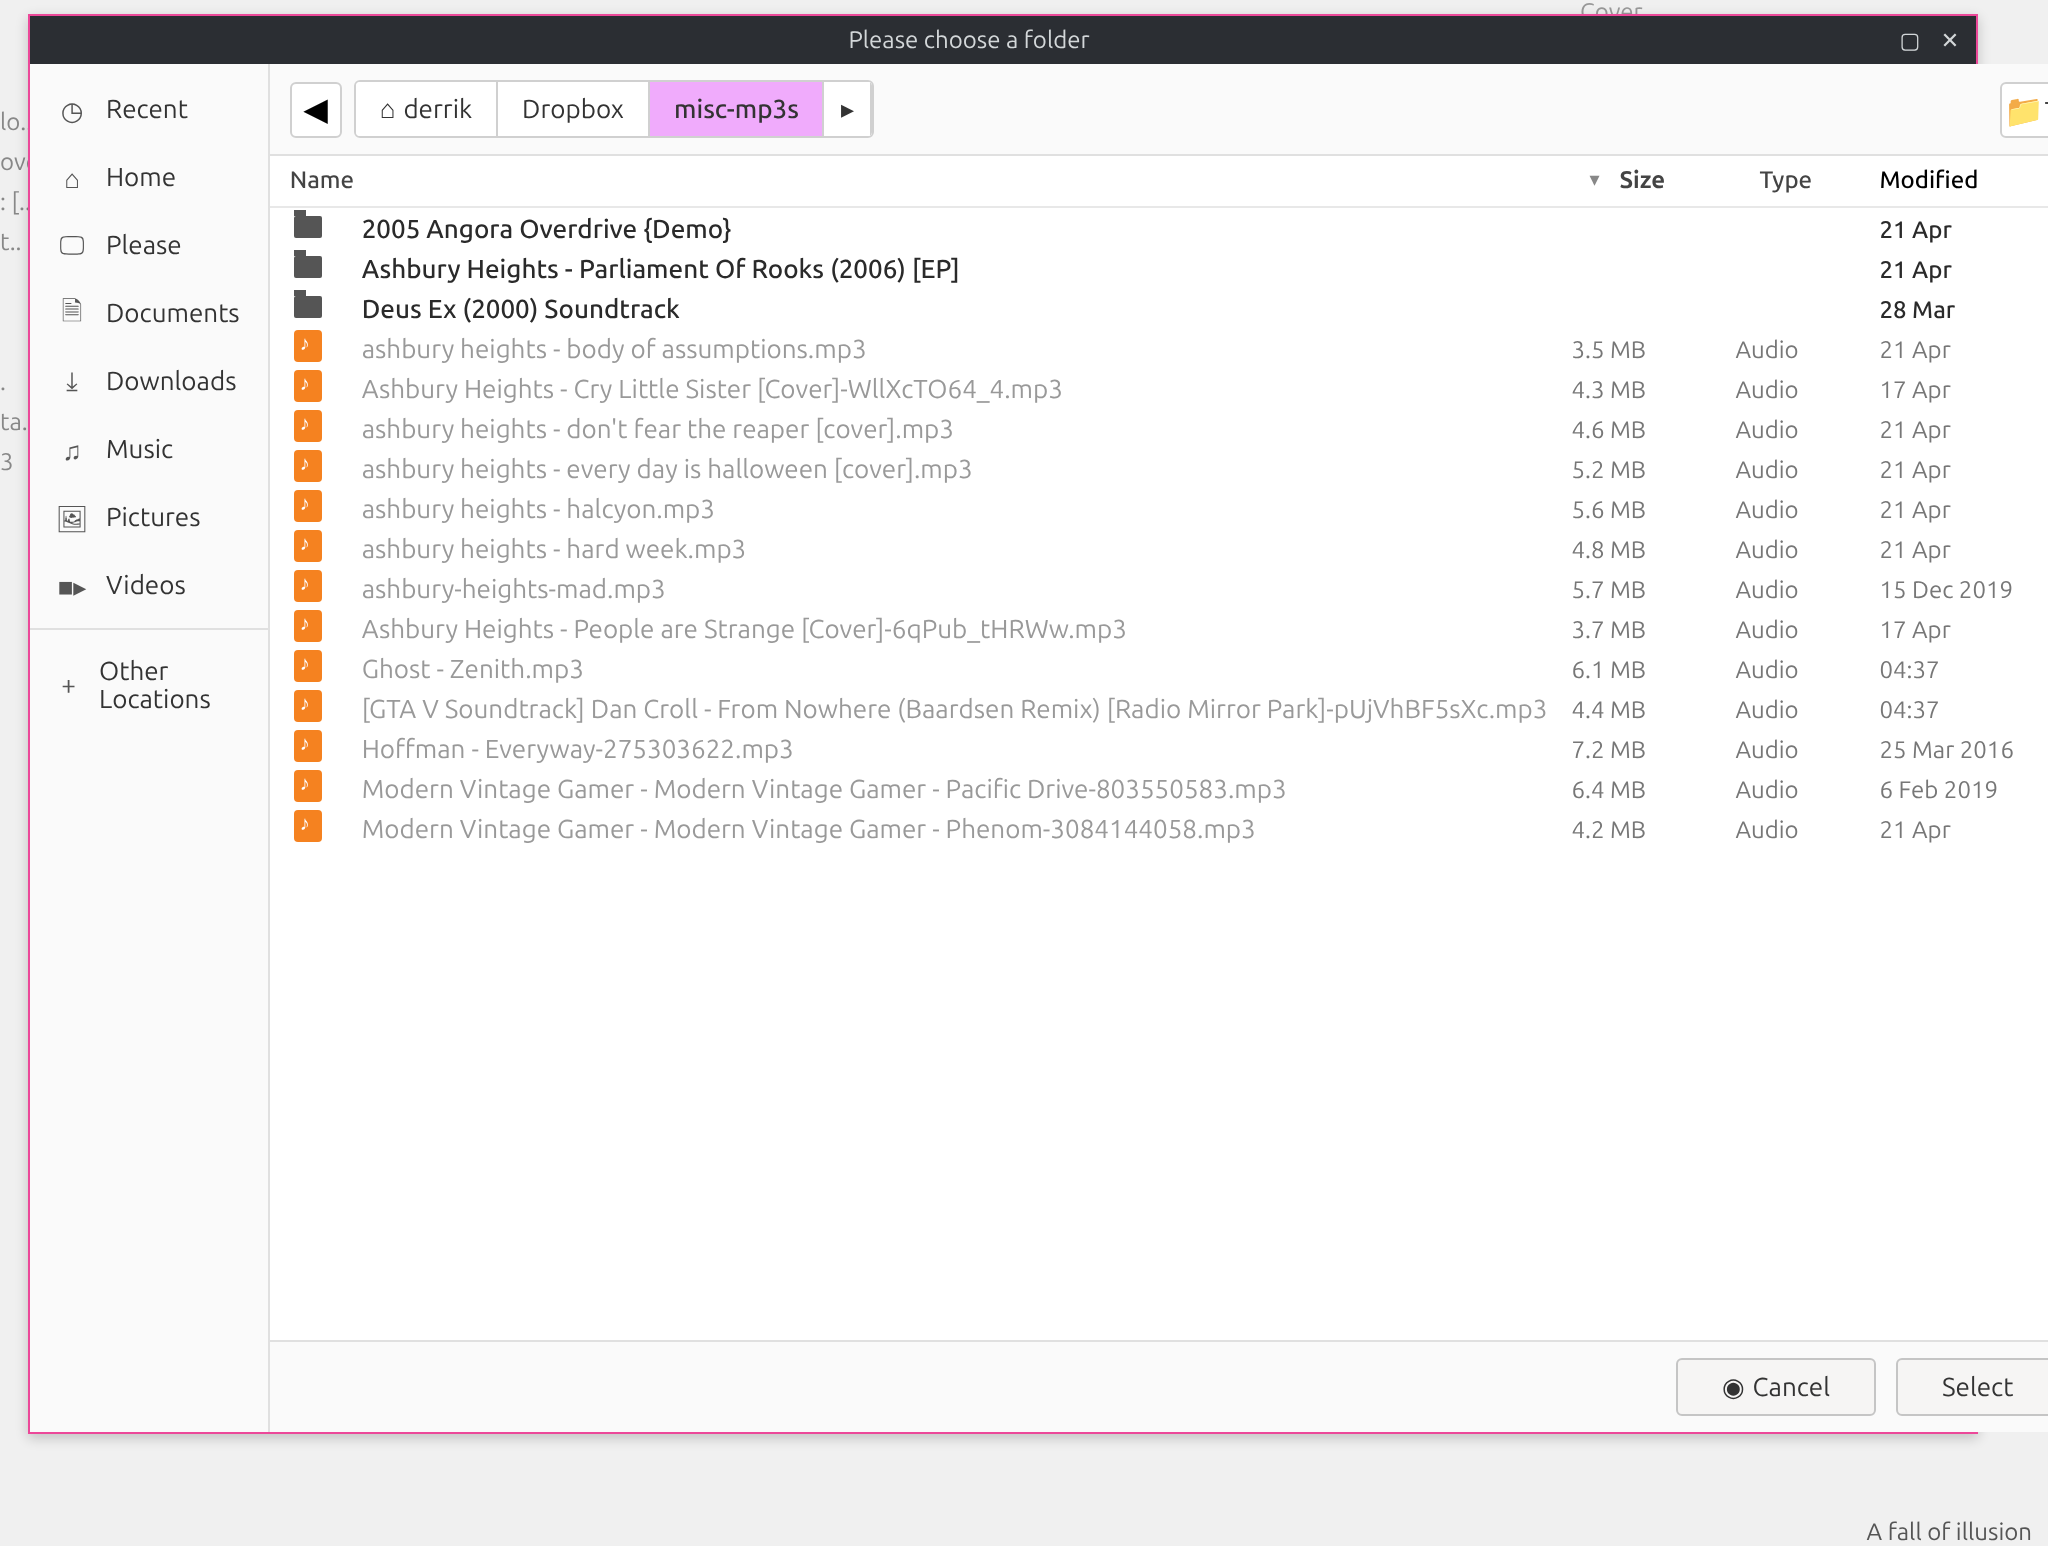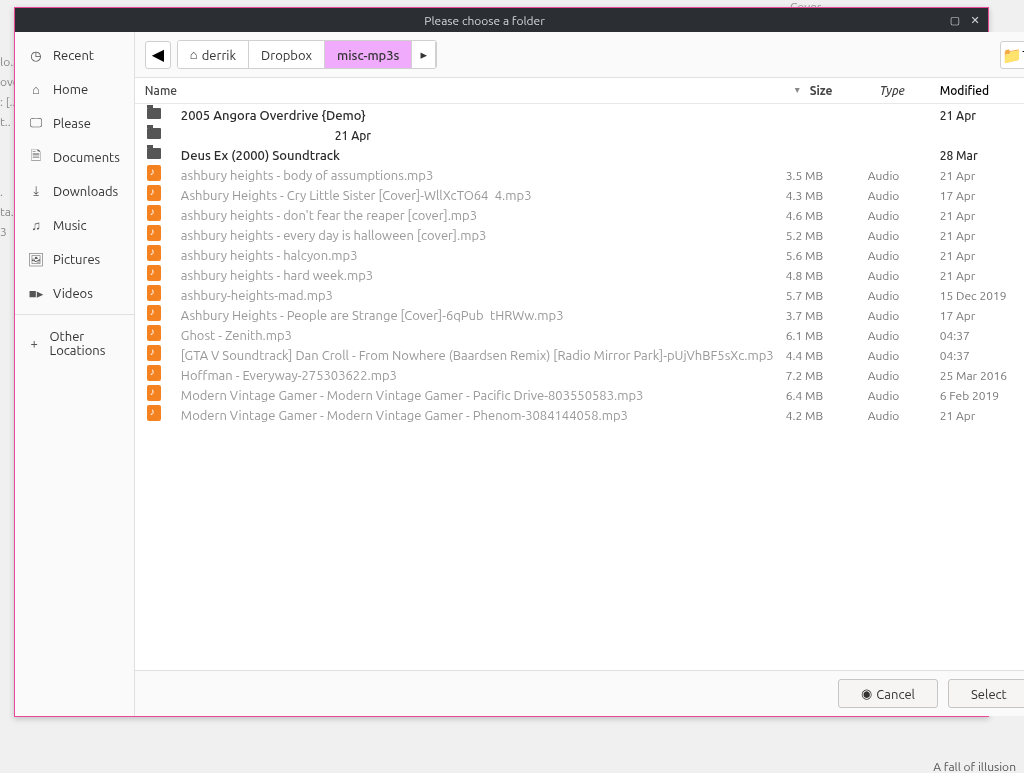--- a/index.html
+++ b/index.html
@@ -36,21 +36,21 @@
 .crumbs { display: flex; border: 1px solid #d0d0d0; border-radius: 3px; overflow: hidden; }
 .crumb { padding: 6px 12px; font-size: 13px; background: #fff; color: #333; border-right: 1px solid #d0d0d0; display: flex; align-items: center; gap: 4px; cursor: pointer; }
 .crumb.active { background: #f0abfc; font-weight: 500; }
 .crumb.arrow { padding: 6px 8px; }
 .path-spacer { flex: 1; }
 .new-folder { width: 30px; height: 28px; border: 1px solid #d0d0d0; background: #fff; border-radius: 3px; display: flex; align-items: center; justify-content: center; cursor: pointer; }
 
 .header-row { display: flex; padding: 6px 10px; font-size: 12px; color: #666; border-bottom: 1px solid #e8e8e8; }
 .col-name { flex: 1; display: flex; gap: 4px; font-weight: 500; color: #444; }
 .col-size { width: 70px; text-align: left; font-weight: 700; color: #444; }
-.col-type { width: 60px; text-align: left; font-weight: 500; color: #444; font-style: italic; }
+.col-type { width: 60px; text-align: left; font-weight: 500; color: #444; }
 .col-mod  { width: 90px; text-align: left; font-weight: 500; color: #000000; }
 .sort-arrow { font-size: 10px; color: #888; margin-left: auto; padding-right: 10px; }
 
 .file-list { flex: 1; overflow: auto; }
 .row { display: flex; align-items: flex-end; padding: 2px 10px; font-size: 13px; height: 20px; cursor: default; gap: 12px; }
 .row .icon { width: 18px; height: 18px; display: inline-flex; align-items: center; justify-content: center; margin-right: 6px; }
 .row .name { flex: 1; white-space: nowrap; overflow: hidden; text-overflow: ellipsis; color: #333; }
 .row .size { width: 70px; color: #777; font-size: 12px; }
 .row .type { width: 60px; color: #777; font-size: 12px; }
 .row .mod  { width: 90px; color: #777; font-size: 12px; }
@@ -176,20 +176,21 @@
             </span>
             <span class="name">2005 Angora Overdrive {Demo}</span>
             <span class="size"></span>
             <span class="type"></span>
             <span class="mod">21 Apr</span>
           </div>
           <div class="row folder">
             <span class="icon">
               <span class="ico-folder"></span>
             </span>
+            <span class="name">Ashbury Heights - Parliament Of Rooks (2006) [EP]</span>
             <span class="size"></span>
             <span class="type"></span>
             <span class="mod">21 Apr</span>
           </div>
           <div class="row folder">
             <span class="icon">
               <span class="ico-folder"></span>
             </span>
             <span class="name">Deus Ex (2000) Soundtrack</span>
             <span class="size"></span>

